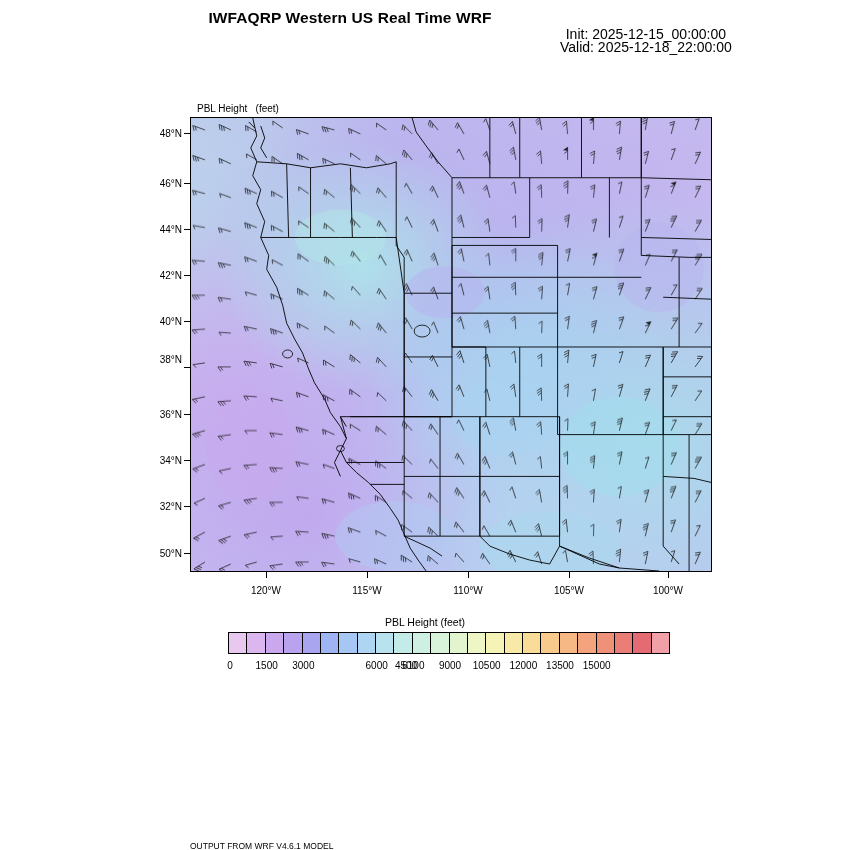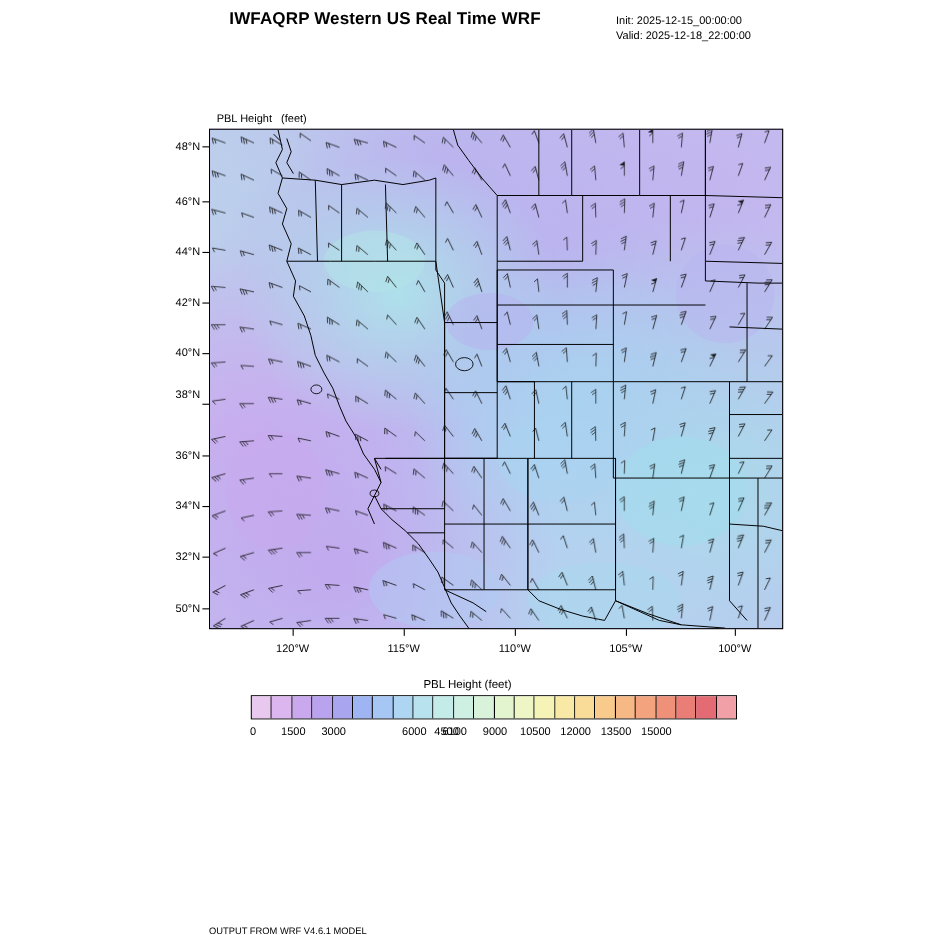--- a/index.html
+++ b/index.html
@@ -28,24 +28,25 @@
     top: 9px;
     width: 700px;
     text-align: center;
     font-size: 15.5px;
     font-weight: bold;
     letter-spacing: 0.1px;
   }
   .init-block {
     position: absolute;
     left: 560px;
-    top: 13px;
-    font-size: 10px;
+    top: 28px;
+    font-size: 14px;
     line-height: 13px;
     white-space: nowrap;
+    text-align: center;
   }
   
   .plot-label {
     position: absolute;
     left: 197px;
     top: 76px;
     font-size: 10px;
     line-height: 13px;
     white-space: pre;
   }

